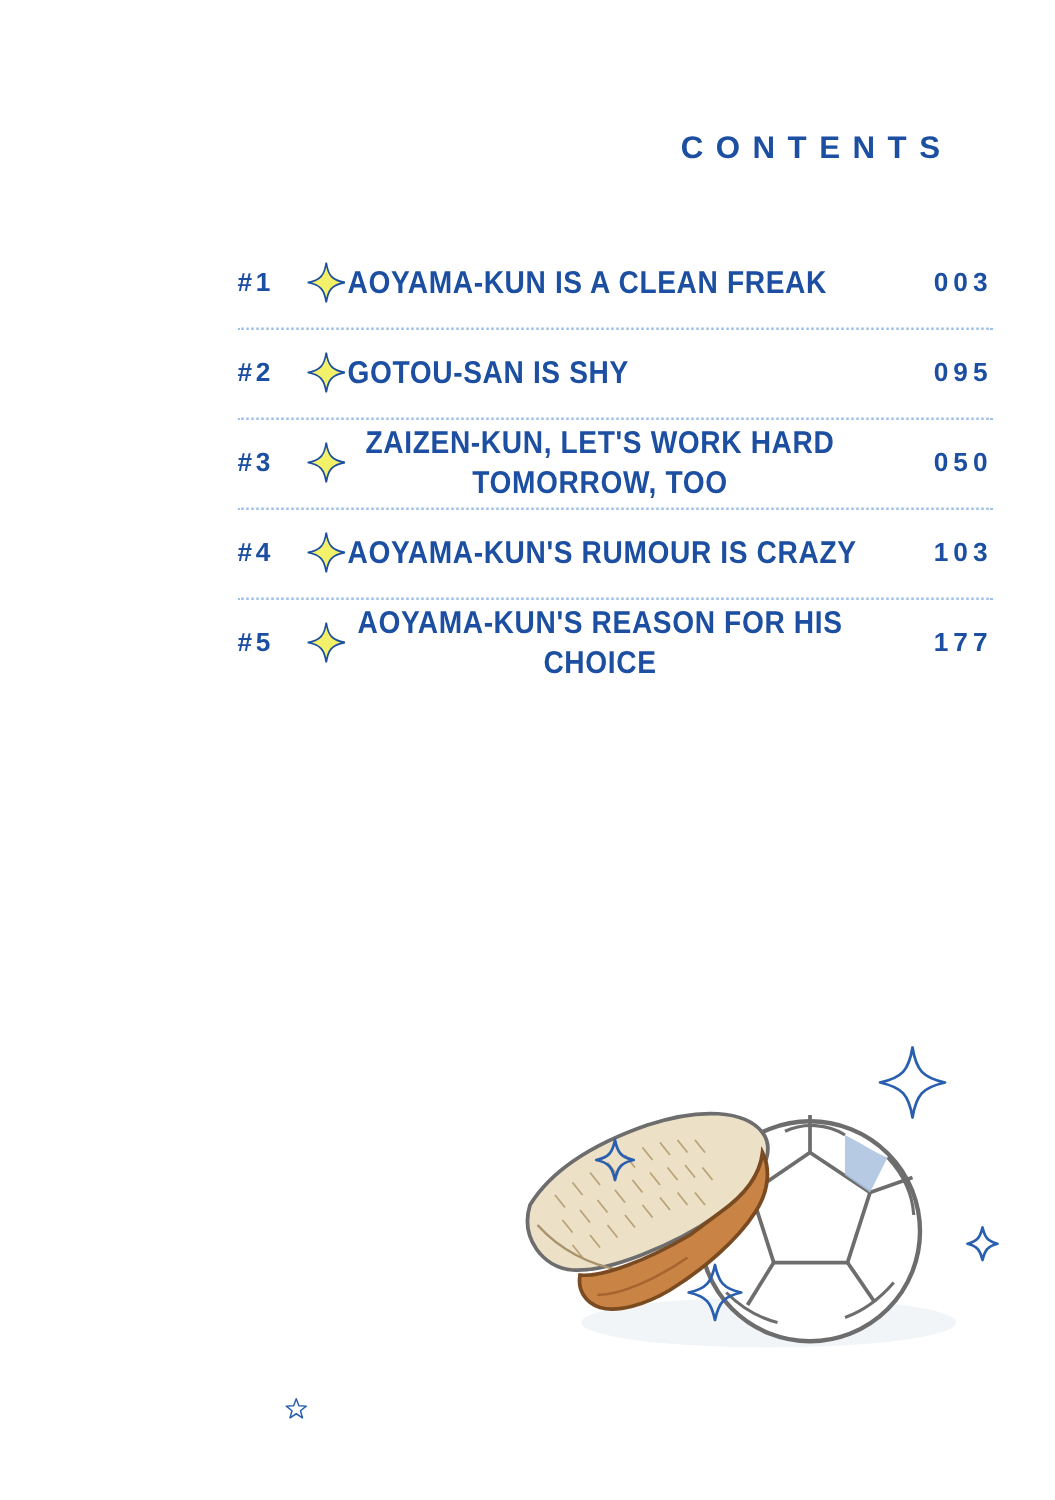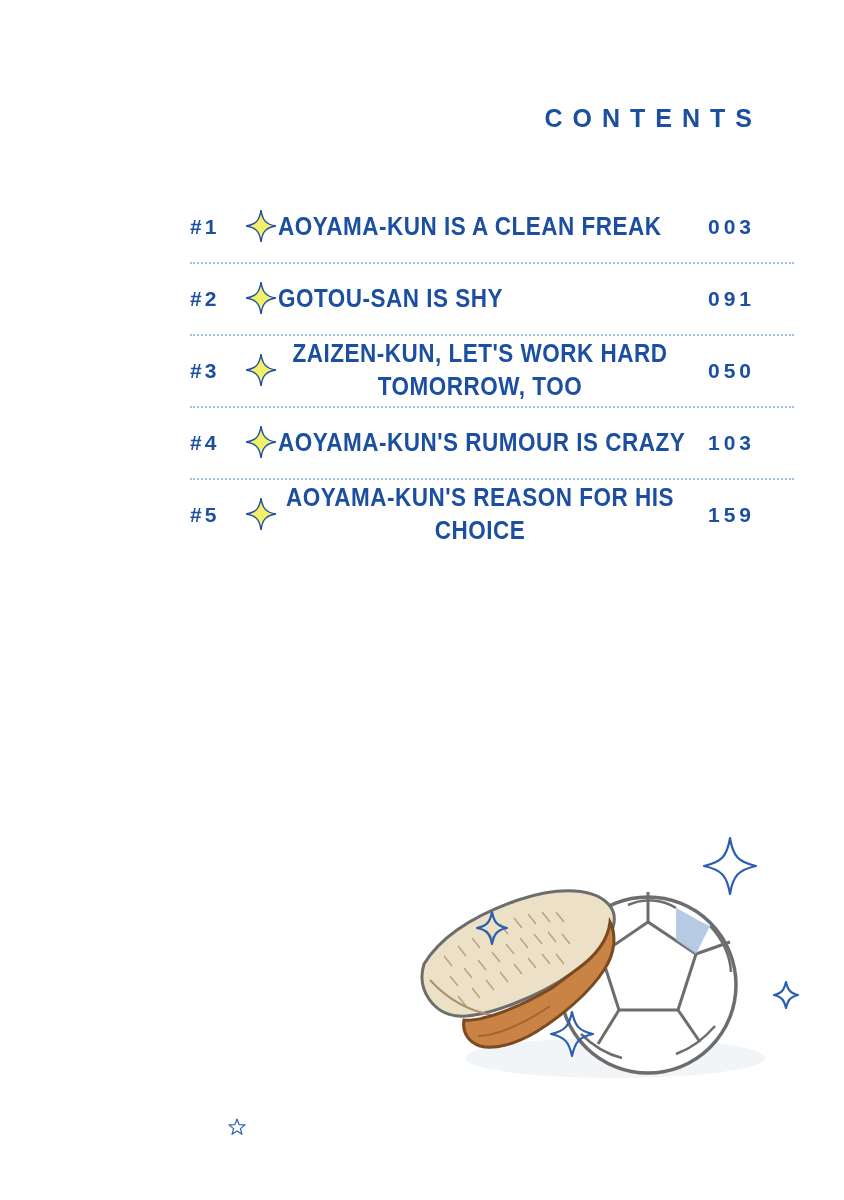--- a/index.html
+++ b/index.html
@@ -71,21 +71,21 @@
     letter-spacing: 0.5px;
     font-family: "Liberation Sans", sans-serif;
     text-transform: uppercase;
     transform: scaleY(1.12);
     transform-origin: left center;
   }
   .toc-title.centered { text-align: center; padding-right: 26px; }
   .toc-page {
     flex: 0 0 auto;
     width: 86px;
-    text-align: left;
+    text-align: right;
     font-weight: 700;
     font-size: 21px;
     letter-spacing: 4px;
     color: #1c4fa1;
     font-family: "Liberation Sans", sans-serif;
   }
 
   
   .illustration {
     position: absolute;
@@ -123,21 +123,21 @@
     </div>
 
     <div class="toc-row">
       <span class="toc-num">#2</span>
       <span class="toc-star">
         <svg width="30" height="32" viewBox="0 0 30 32">
             <path d="M15 0 C16.4 10 19.5 14.4 30 16 C19.5 17.6 16.4 22 15 32 C13.6 22 10.5 17.6 0 16 C10.5 14.4 13.6 10 15 0 Z" fill="#f3f06a" stroke="#1c4fa1" stroke-width="1.4" stroke-linejoin="round"></path>
           </svg>
       </span>
       <span class="toc-title">GOTOU-SAN IS SHY</span>
-      <span class="toc-page">091</span>
+      <span class="toc-page">095</span>
     </div>
 
     <div class="toc-row">
       <span class="toc-num">#3</span>
       <span class="toc-star">
         <svg width="30" height="32" viewBox="0 0 30 32">
             <path d="M15 0 C16.4 10 19.5 14.4 30 16 C19.5 17.6 16.4 22 15 32 C13.6 22 10.5 17.6 0 16 C10.5 14.4 13.6 10 15 0 Z" fill="#f3f06a" stroke="#1c4fa1" stroke-width="1.4" stroke-linejoin="round"></path>
           </svg>
       </span>
       <span class="toc-title centered">ZAIZEN-KUN, LET'S WORK HARD TOMORROW, TOO</span>
@@ -156,21 +156,21 @@
     </div>
 
     <div class="toc-row">
       <span class="toc-num">#5</span>
       <span class="toc-star">
         <svg width="30" height="32" viewBox="0 0 30 32">
             <path d="M15 0 C16.4 10 19.5 14.4 30 16 C19.5 17.6 16.4 22 15 32 C13.6 22 10.5 17.6 0 16 C10.5 14.4 13.6 10 15 0 Z" fill="#f3f06a" stroke="#1c4fa1" stroke-width="1.4" stroke-linejoin="round"></path>
           </svg>
       </span>
       <span class="toc-title centered">AOYAMA-KUN'S REASON FOR HIS CHOICE</span>
-      <span class="toc-page">159</span>
+      <span class="toc-page">177</span>
     </div>
 
   </div>
 
   <div class="illustration">
     <svg width="400" height="280" viewBox="0 0 400 280">
 
       <ellipse cx="215" cy="228" rx="150" ry="20" fill="#eef2f6" opacity="0.8"></ellipse>
 
       <g>

